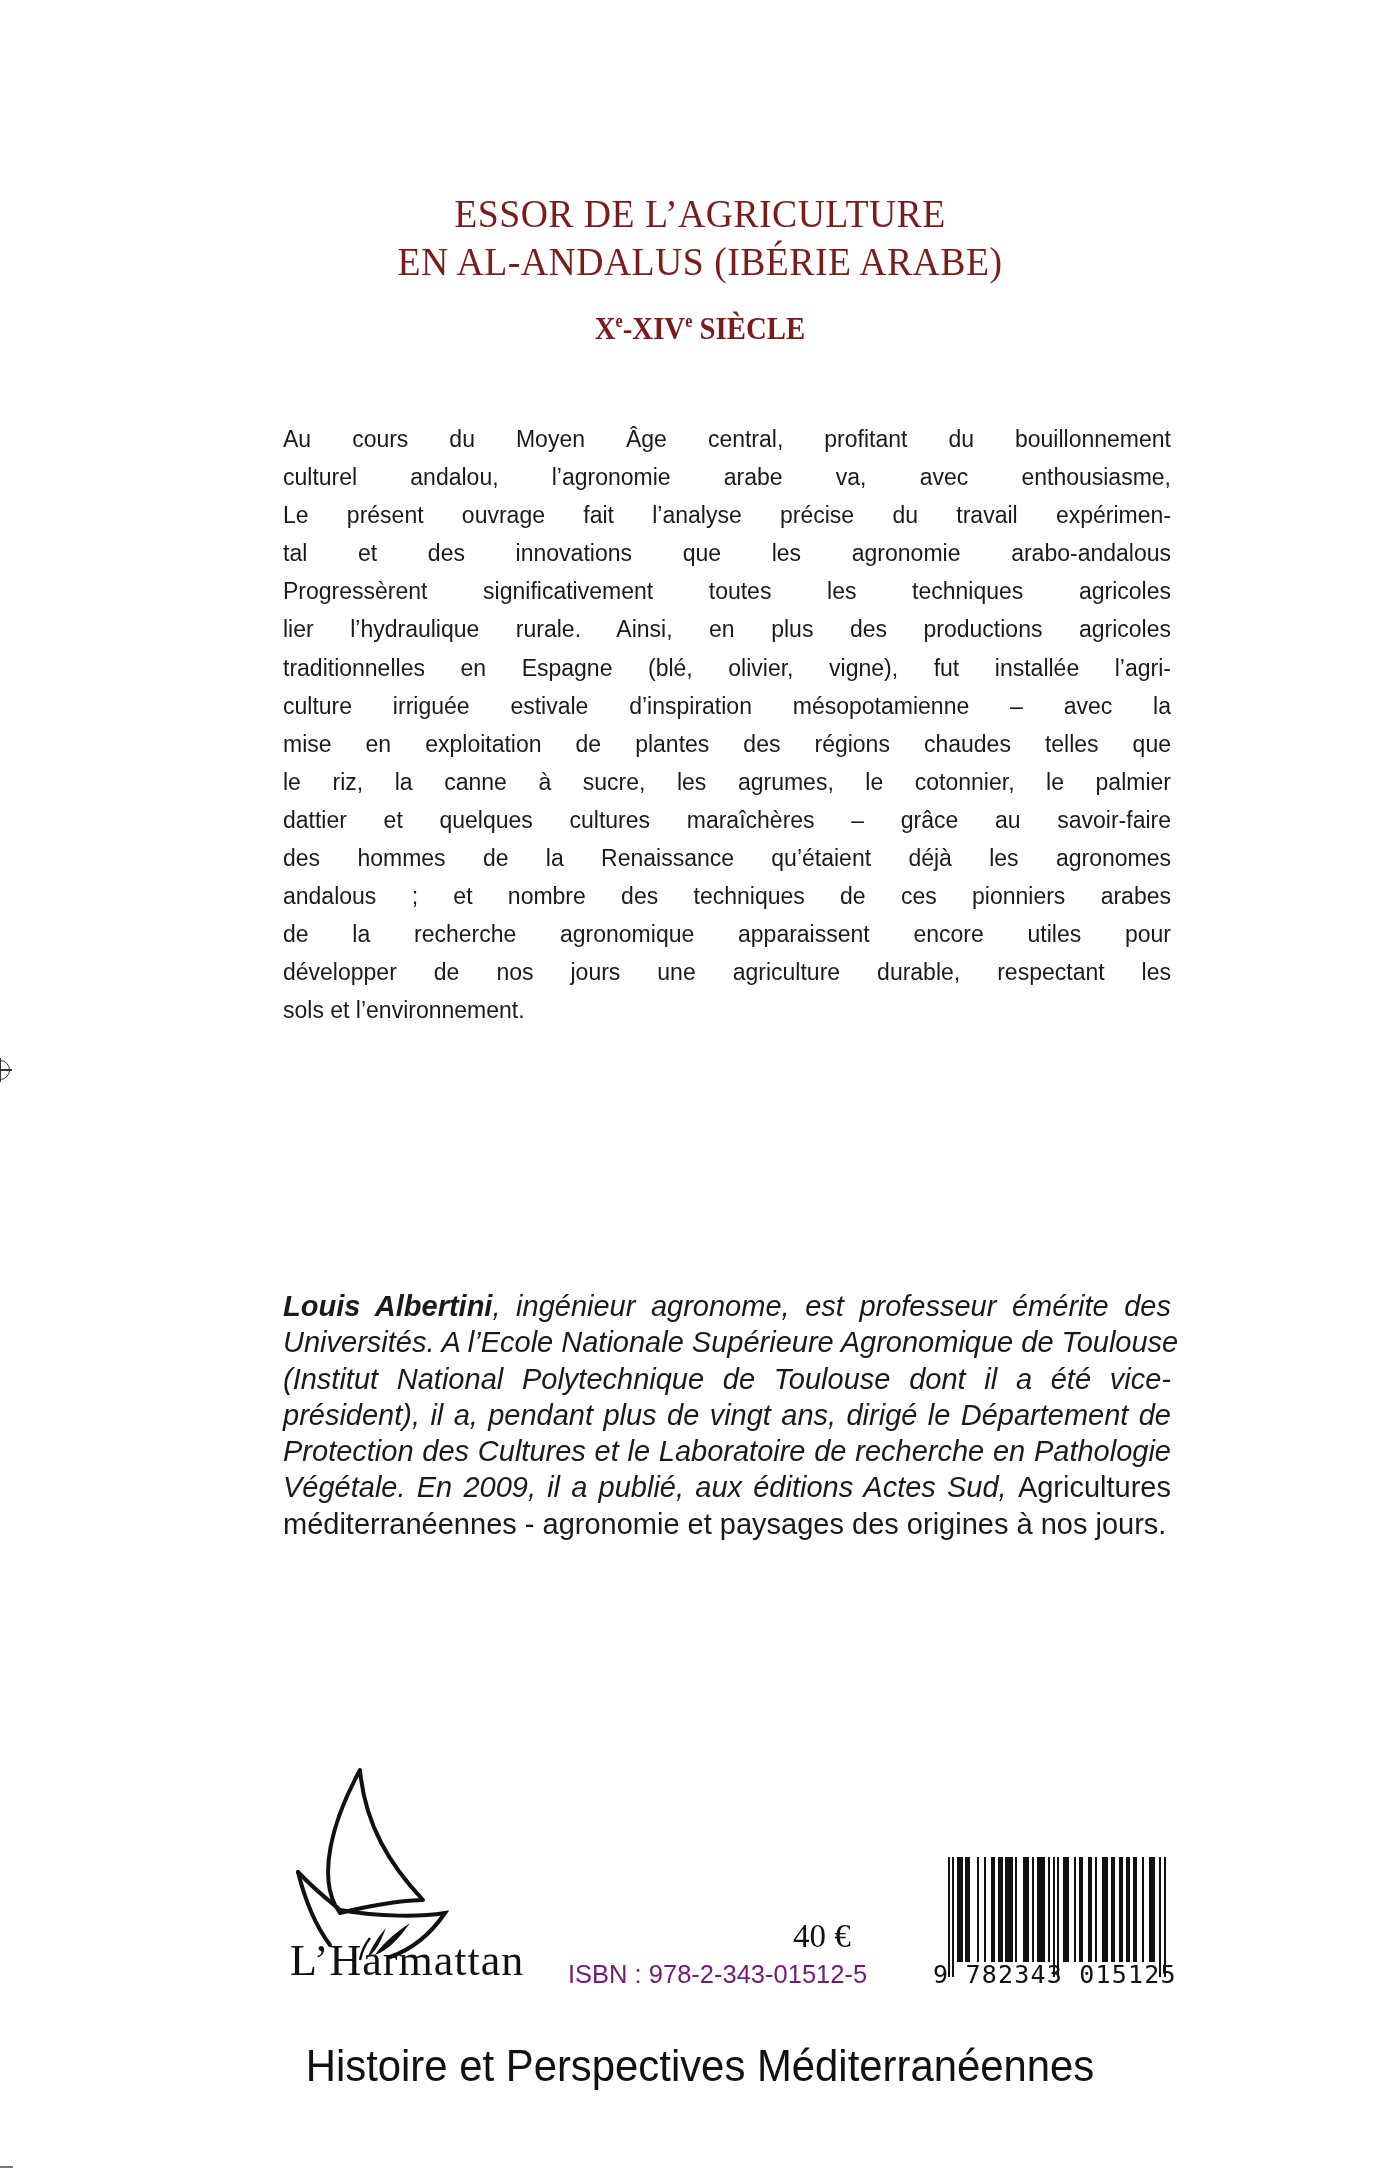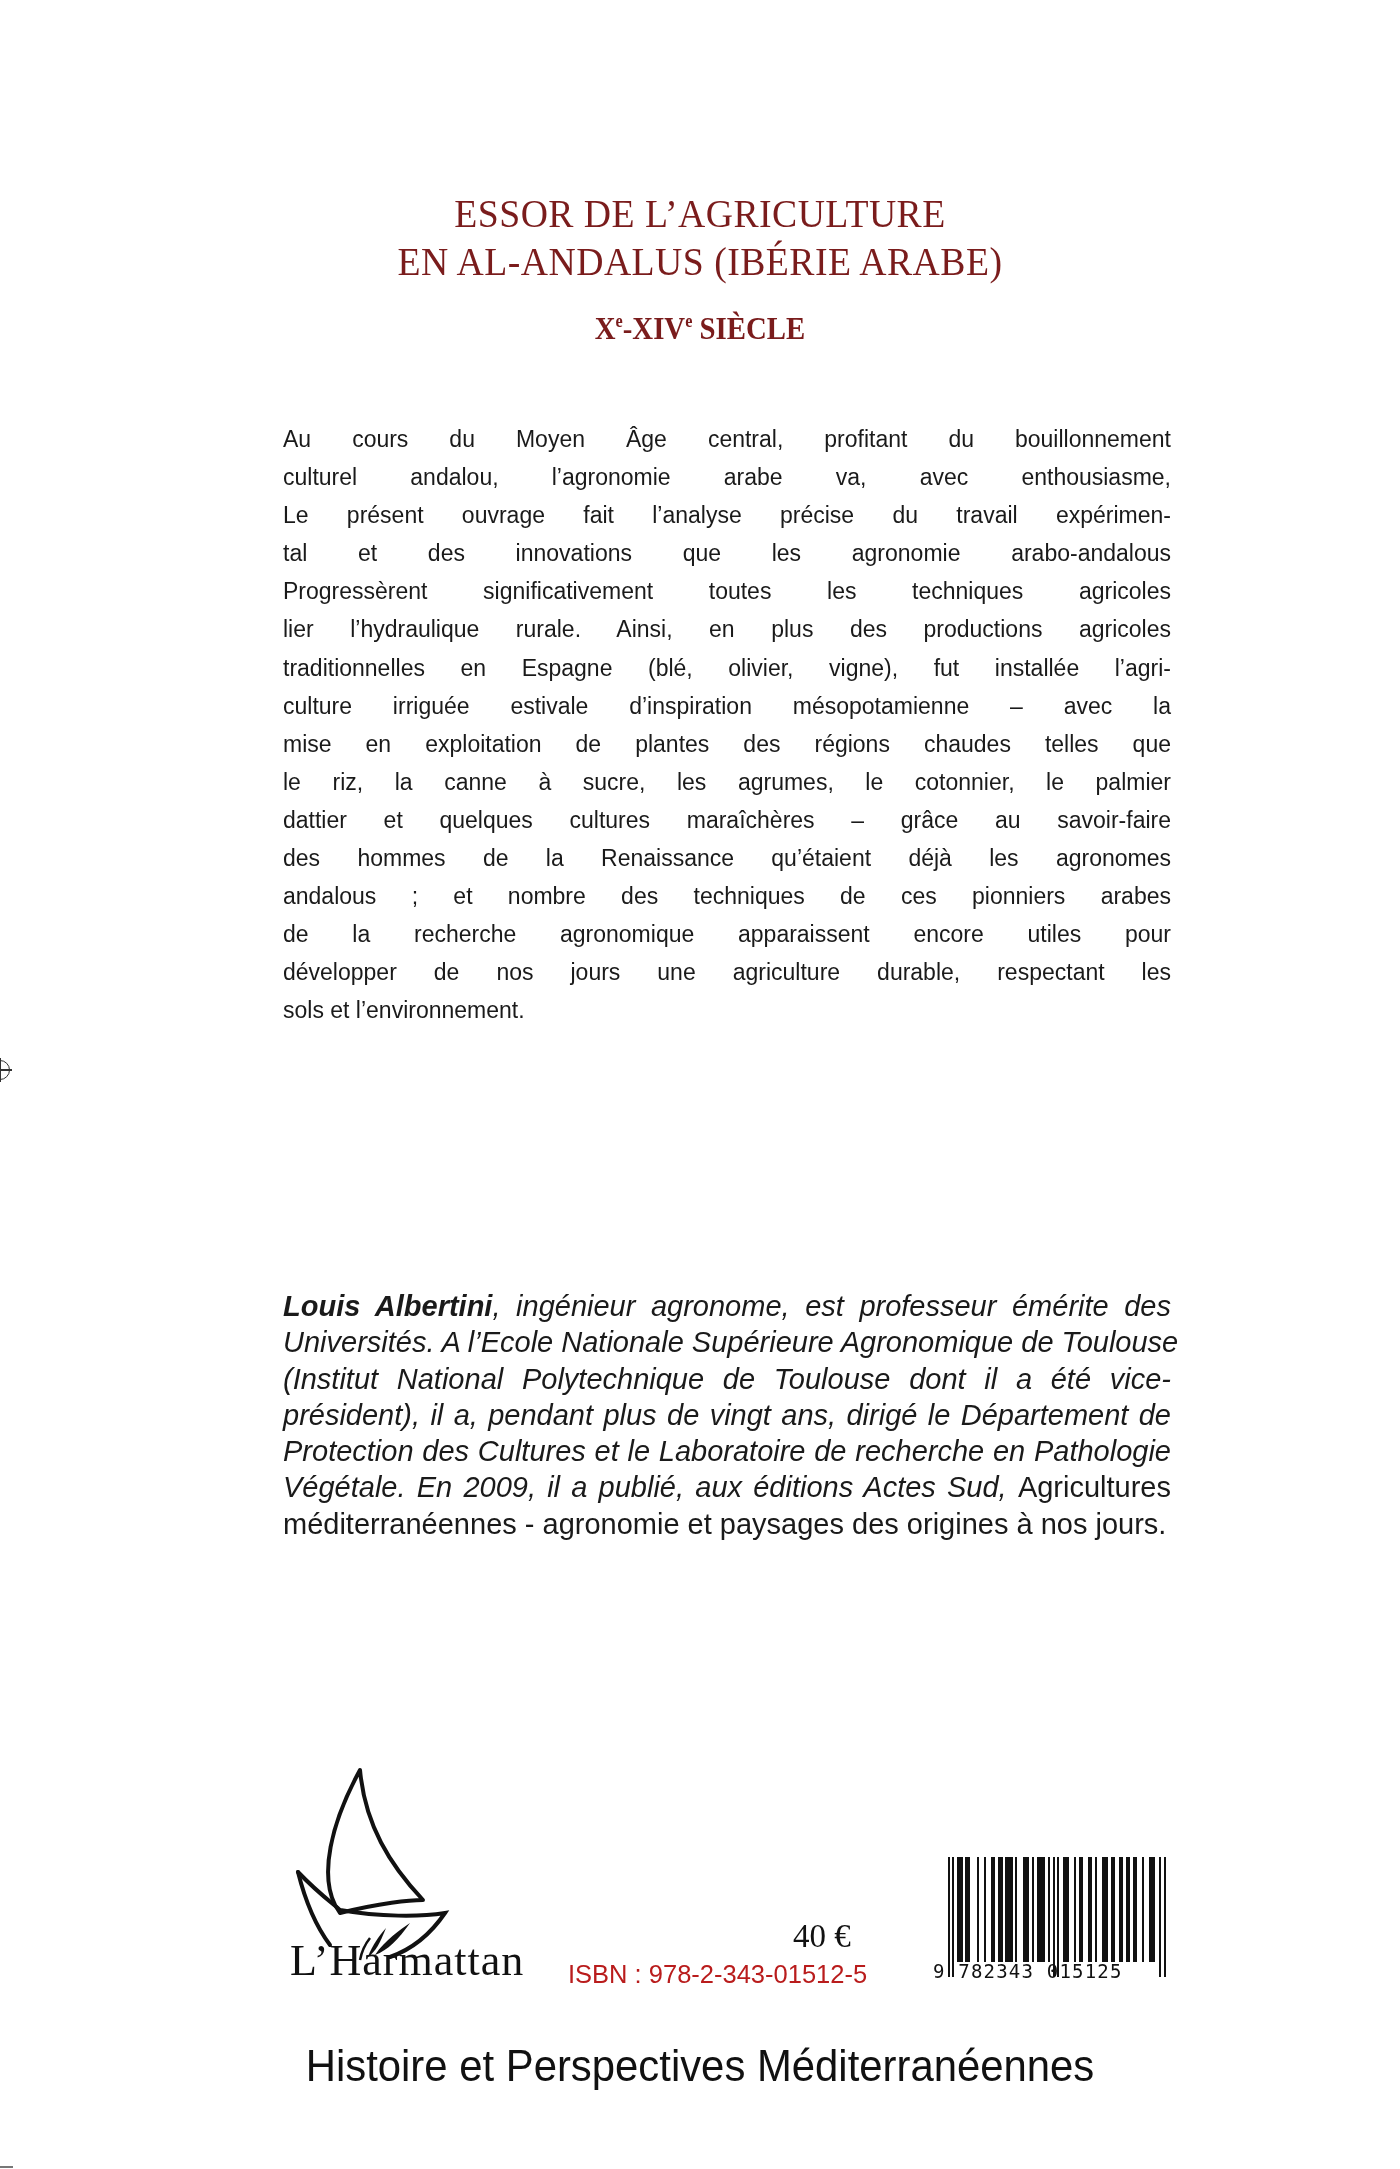--- a/index.html
+++ b/index.html
@@ -13,23 +13,23 @@
   .body-text .ln { display:block; text-align:justify; text-align-last:justify; white-space:nowrap; height:38.1px; transform-origin:left; }
   .body-text .ln.last { text-align-last:left; }
   .bio-text { position:absolute; left:283px; top:1288px; width:888px; font-size:29px; line-height:36.3px; font-style:italic; }
   .bio-text .ln { display:block; text-align:justify; text-align-last:justify; white-space:nowrap; height:36.3px; }
   .bio-text .ln.last { text-align-last:left; }
   .bio-text b { font-style:italic; font-weight:bold; }
   .bio-text .up { font-style:normal; }
   .logo { position:absolute; left:280px; top:1745px; width:240px; height:270px; }
   .logo-text { position:absolute; left:290px; top:1935px; font-family:"Liberation Serif", serif; font-size:44px; letter-spacing:1px; color:#111; }
   .price { position:absolute; left:793px; top:1918px; font-family:"Liberation Serif", serif; font-size:33px; color:#111; }
-  .isbn { position:absolute; left:568px; top:1960px; font-family:"Liberation Sans", sans-serif; font-size:25.5px; color:#b91c1c; }
+  .isbn { position:absolute; left:568px; top:1960px; font-family:"Liberation Sans", sans-serif; font-size:25.5px; color:#701a75; }
   .barcode { position:absolute; left:948px; top:1857px; width:222px; height:120px; }
-  .barcode-num { position:absolute; left:933px; top:1960px; font-family:"DejaVu Sans Mono", monospace; font-size:19px; letter-spacing:1.2px; color:#111; background:transparent; }
+  .barcode-num { position:absolute; left:933px; top:1960px; font-family:"DejaVu Sans Mono", monospace; font-size:25px; letter-spacing:1.2px; color:#111; background:transparent; }
   .series { position:absolute; left:0; width:1400px; top:2040px; text-align:center; font-size:45px; color:#111; transform:scaleX(0.93); }
   .regmark { position:absolute; left:-10px; top:1060px; width:18px; height:18px; border:1.5px solid #333; border-radius:50%; }
   .regmark::before { content:""; position:absolute; left:-3px; right:-3px; top:8px; height:1.5px; background:#333; }
   .regmark::after { content:""; position:absolute; top:-3px; bottom:-3px; left:8px; width:1.5px; background:#333; }
   .crop-bl { position:absolute; left:0; top:2166px; width:13px; height:2px; background:#777; }
 </style>
 </head>
 <body>
 
 <div class="regmark"></div>

